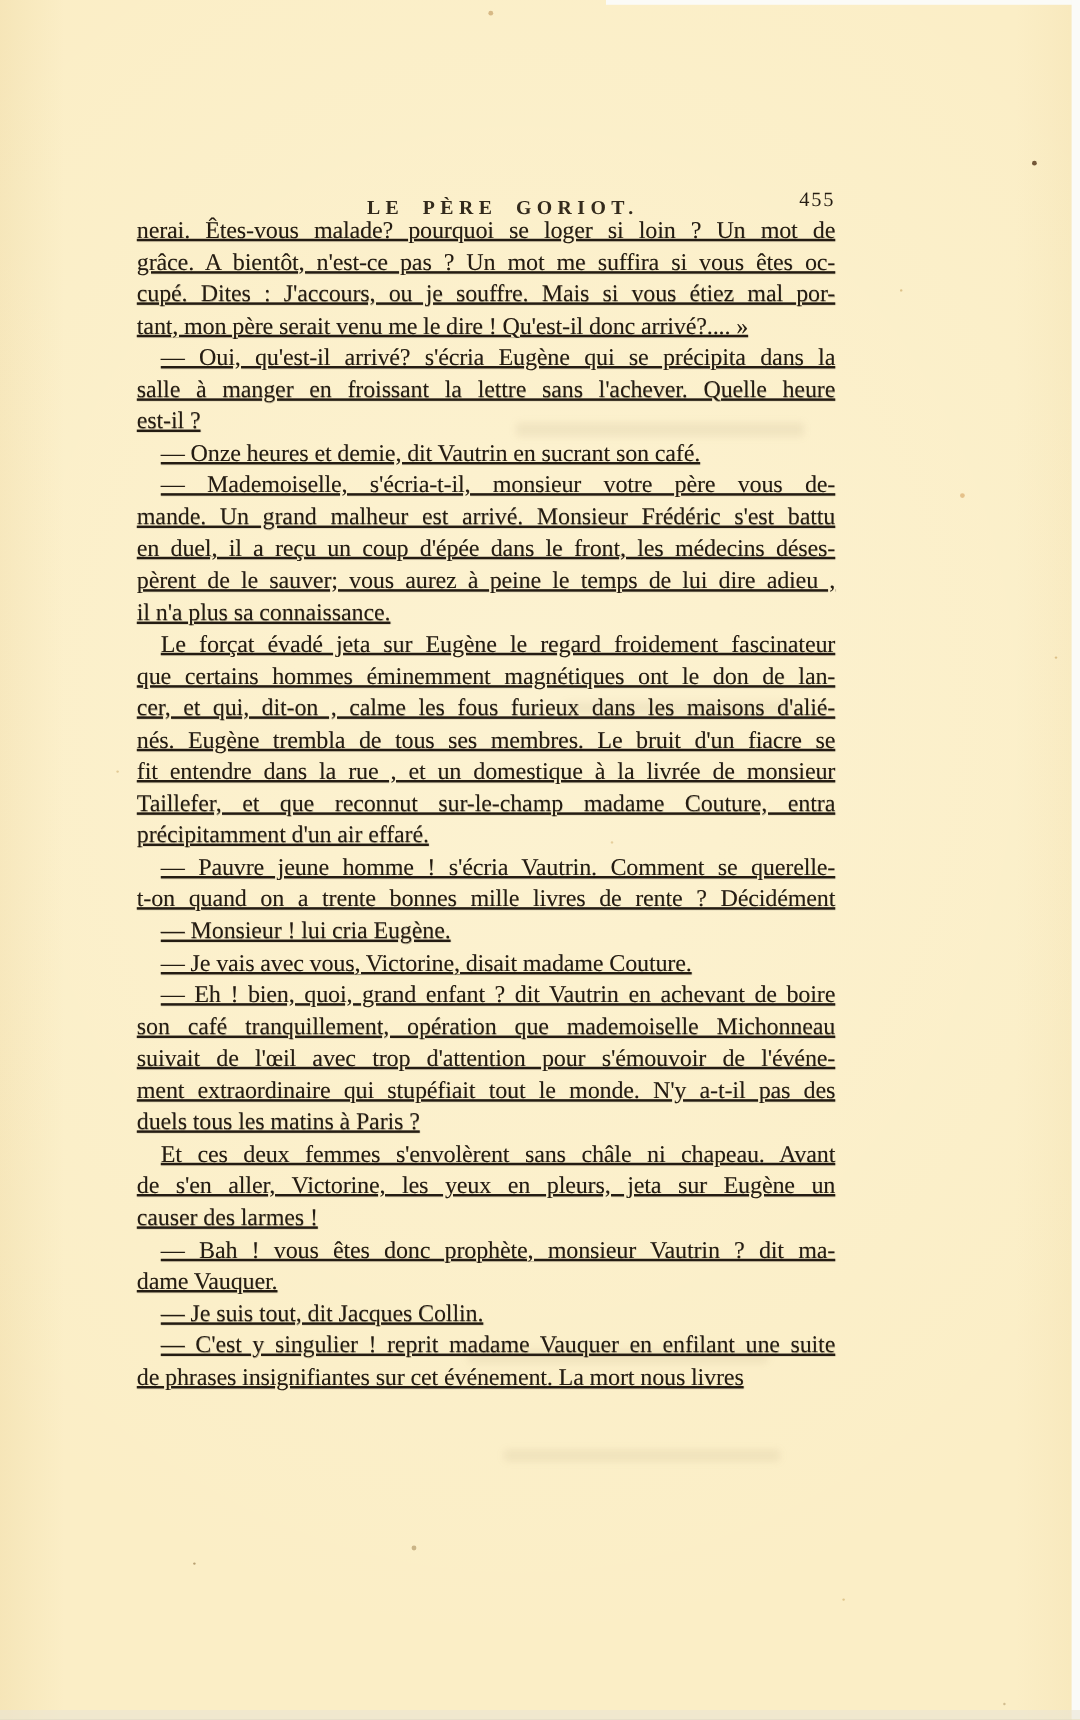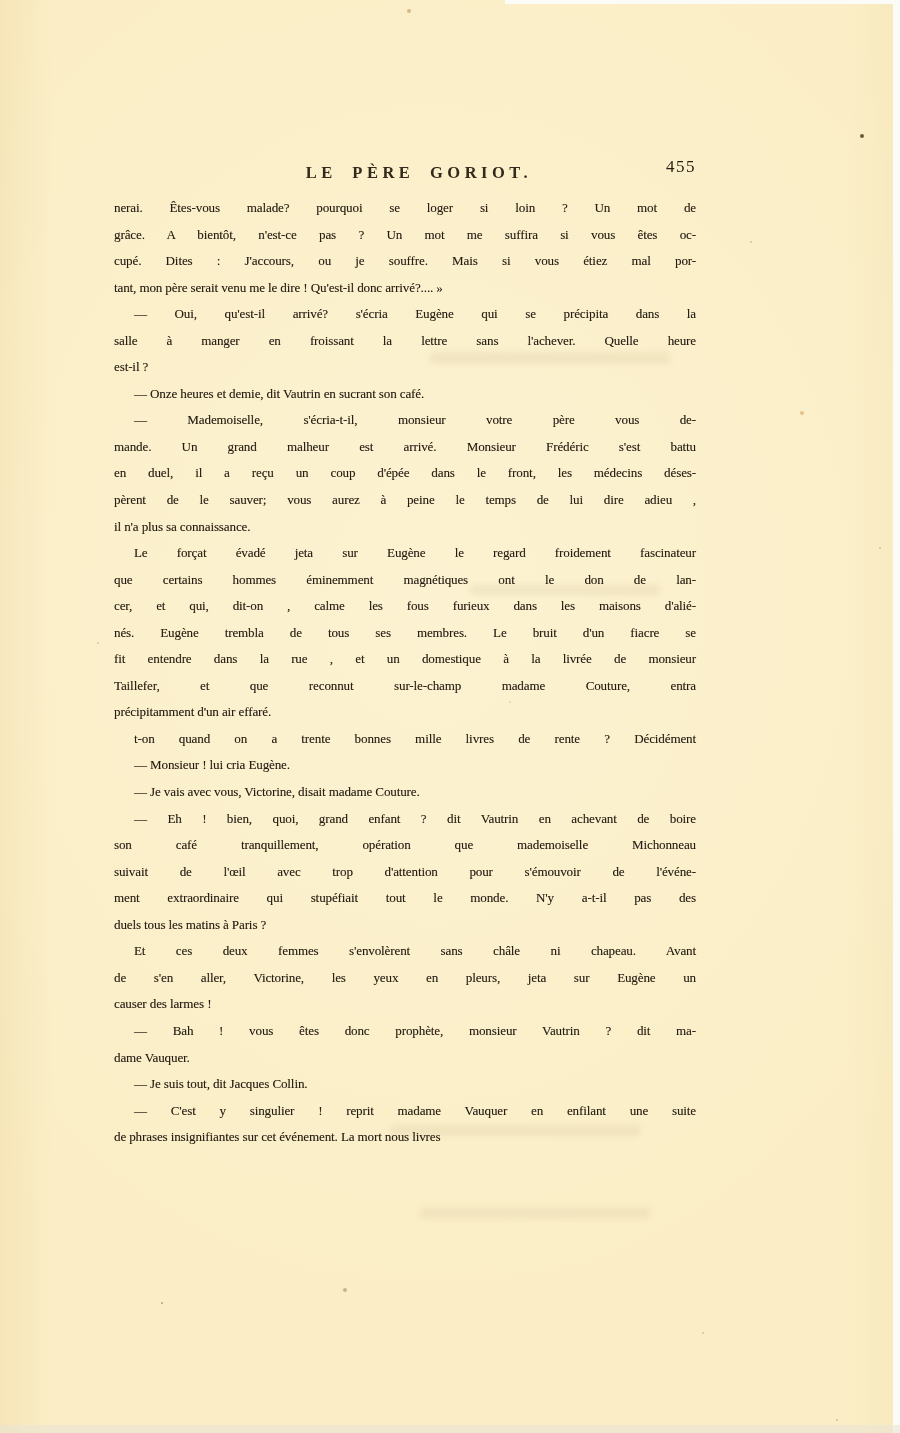--- a/index.html
+++ b/index.html
@@ -56,23 +56,24 @@
   }
   .running-title{
     font-weight:700;font-size:16.5px;letter-spacing:4.5px;word-spacing:7px;
     transform:translateX(14px);
   }
   .page-number{
     position:absolute;right:0;top:-3px;
     font-weight:400;font-size:17px;letter-spacing:1.5px;color:var(--ink);
   }
   .text-block{
-    position:absolute;left:114px;top:195px;width:582px;
-    font-size:13px;line-height:26.55px;letter-spacing:-0.1px;
+    position:absolute;left:114px;top:179px;width:582px;
+    font-size:20px;line-height:26.55px;letter-spacing:-0.1px;
     text-rendering:optimizeLegibility;
+    text-decoration:underline;
   }
   .line{
     text-align:justify;
     text-align-last:justify;
     white-space:normal;
     text-shadow:0.25px 0.25px 0.3px rgba(36,28,18,.35);
   }
   .line.last{text-align-last:left;}
   .para.indent .line:first-child{text-indent:20px;}
 </style>
@@ -121,20 +122,21 @@
       <div class="para indent">
         <div class="line">Le forçat évadé jeta sur Eugène le regard froidement fascinateur</div>
         <div class="line">que certains hommes éminemment magnétiques ont le don de lan-</div>
         <div class="line">cer, et qui, dit-on , calme les fous furieux dans les maisons d'alié-</div>
         <div class="line">nés. Eugène trembla de tous ses membres. Le bruit d'un fiacre se</div>
         <div class="line">fit entendre dans la rue , et un domestique à la livrée de monsieur</div>
         <div class="line">Taillefer, et que reconnut sur-le-champ madame Couture, entra</div>
         <div class="line last">précipitamment d'un air effaré.</div>
       </div>
       <div class="para indent">
+        <div class="line">— Pauvre jeune homme ! s'écria Vautrin. Comment se querelle-</div>
         <div class="line">t-on quand on a trente bonnes mille livres de rente ? Décidément</div>
       </div>
       <div class="para indent">
         <div class="line last">— Monsieur ! lui cria Eugène.</div>
       </div>
       <div class="para indent">
         <div class="line last">— Je vais avec vous, Victorine, disait madame Couture.</div>
       </div>
       <div class="para indent">
         <div class="line">— Eh ! bien, quoi, grand enfant ? dit Vautrin en achevant de boire</div>

